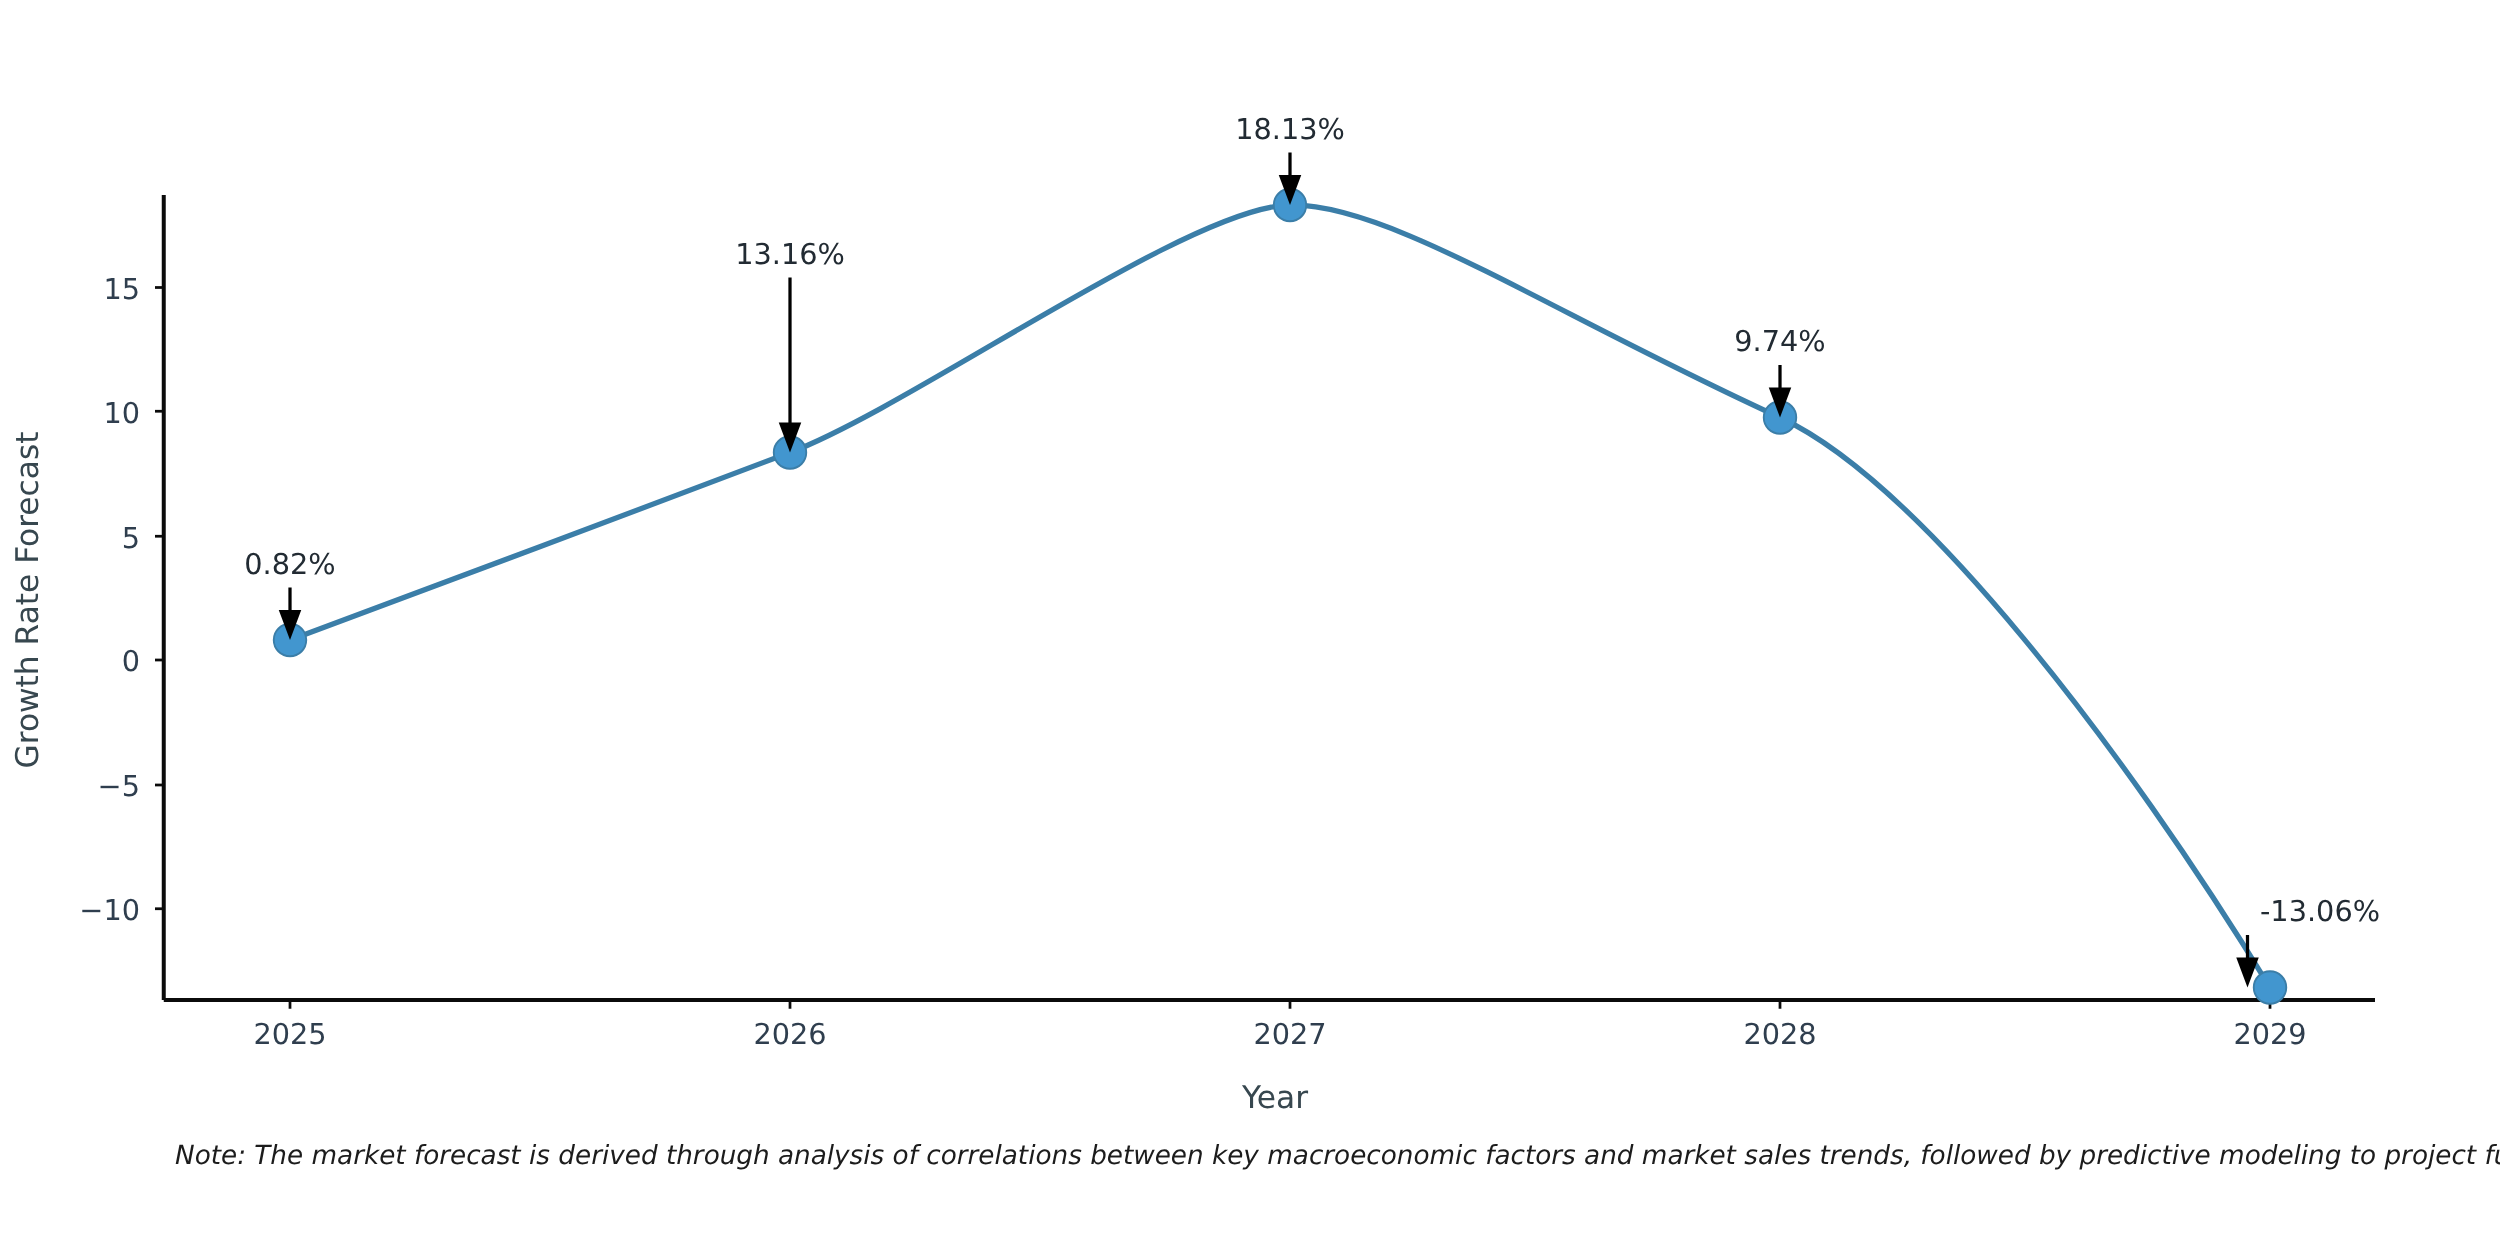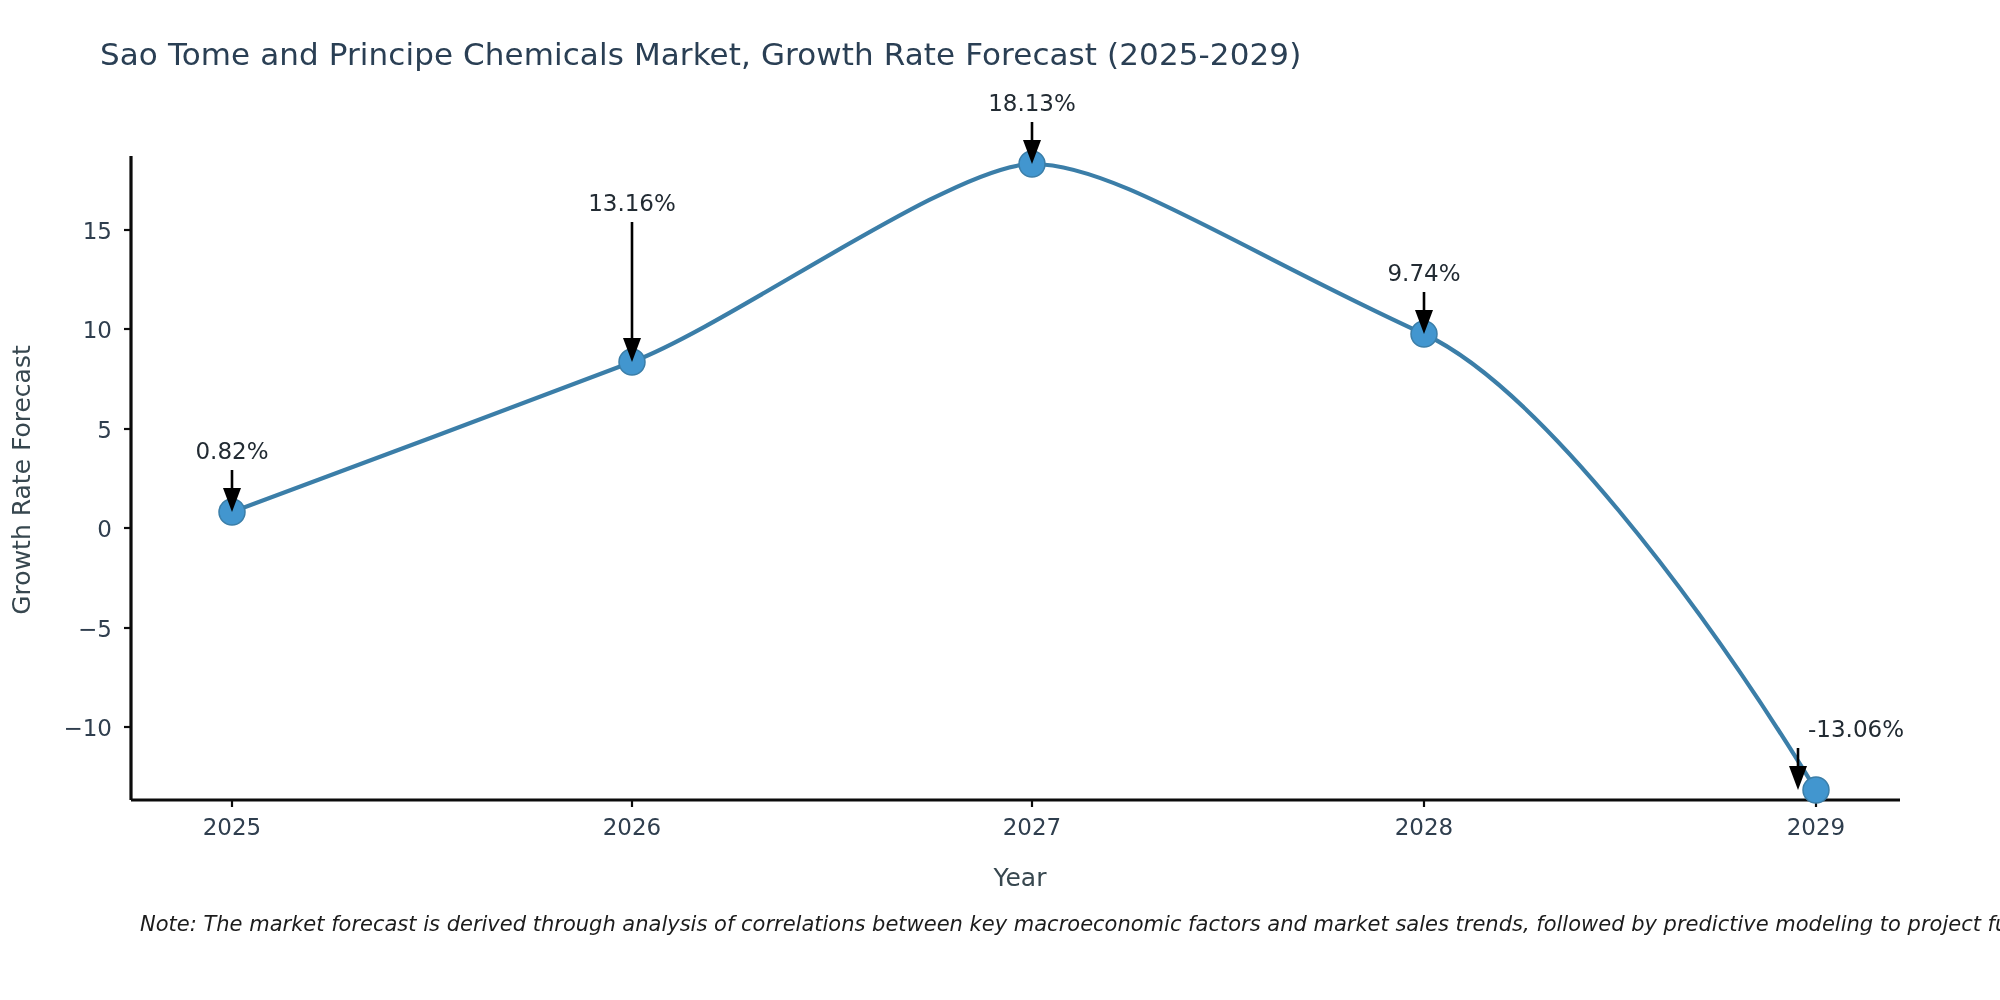--- a/index.html
+++ b/index.html
@@ -71,21 +71,20 @@
     white-space: nowrap;
     width: 1870px;
     overflow: hidden;
   }
 </style>
 </head>
 <body>
 
 <div id="figure">
 
-  <div id="chart-title">Sao Tome and Principe Chemicals Market, Growth Rate Forecast (2025-2029)</div>
 
   <svg id="plot-svg" width="2000" height="1000">
 
     <path class="spine" d="M 131 156 L 131 800"></path>
     <path class="spine" d="M 131 800 L 1900 800"></path>
 
     <g>
       <line class="tickmark" x1="124" y1="230" x2="131" y2="230"></line>
       <line class="tickmark" x1="124" y1="329" x2="131" y2="329"></line>
       <line class="tickmark" x1="124" y1="429" x2="131" y2="429"></line>

